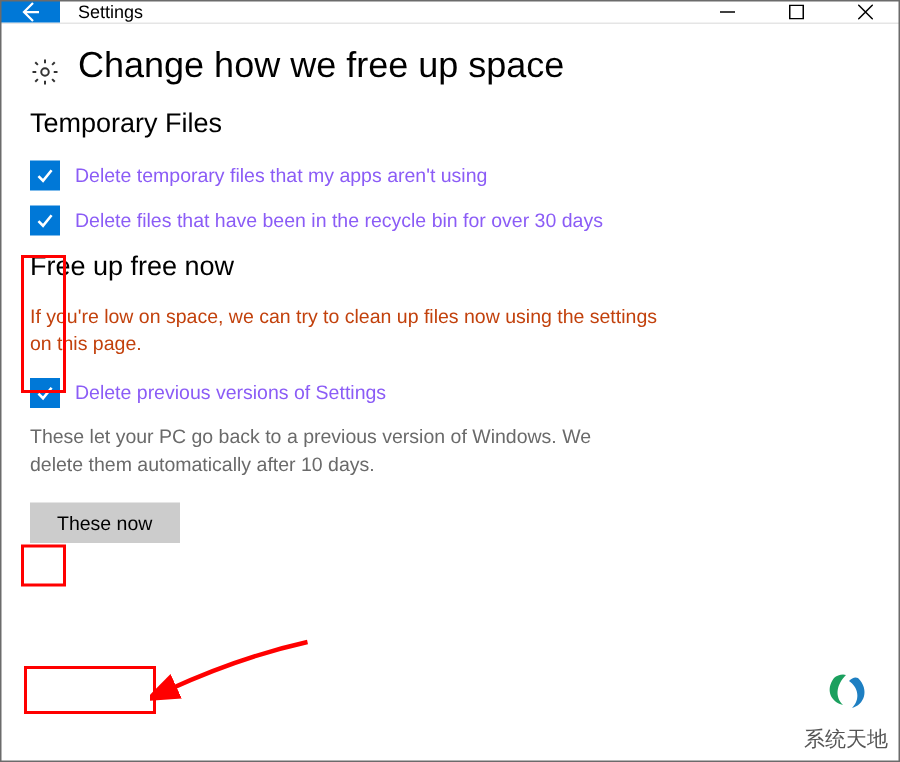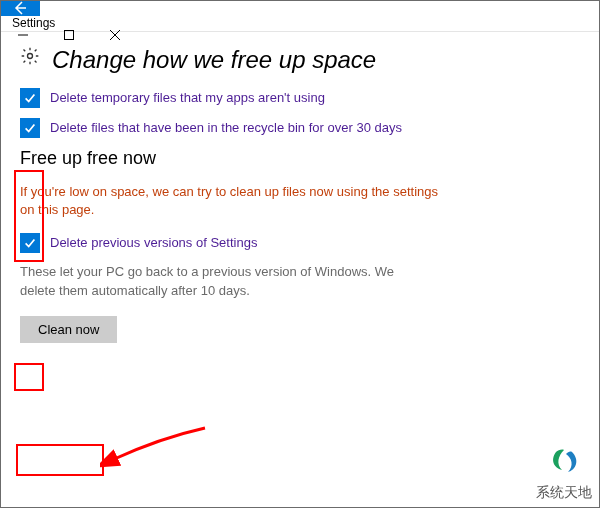--- a/index.html
+++ b/index.html
@@ -6,25 +6,24 @@
     body {
       font-family: "Segoe UI", -apple-system, sans-serif;
       background: #ffffff;
       width: 600px;
       height: 508px;
       overflow: hidden;
       position: relative;
       color: #000;
     }
     .titlebar {
-      height: 32px;
+      height: 16px;
       display: flex;
       align-items: stretch;
       border-bottom: 1px solid #e5e5e5;
-      flex-direction: column;
     }
     .back-btn {
       width: 40px;
       background: #0078d7;
       color: #fff;
       display: flex;
       align-items: center;
       justify-content: center;
       cursor: pointer;
     }
@@ -48,24 +47,23 @@
       cursor: pointer;
       font-family: "Segoe MDL2 Assets", sans-serif;
       font-size: 10px;
       color: #000;
     }
     .content {
       padding: 14px 20px 20px 20px;
     }
     .page-header {
       display: flex;
-      align-items: flex-start;
+      align-items: flex-end;
       gap: 12px;
       margin-bottom: 14px;
-      font-style: italic;
     }
     .gear-icon { width: 20px; height: 20px; color: #333; }
     .page-title {
       font-size: 24px;
       font-weight: 400;
       color: #000;
     }
     .desc {
       font-size: 13px;
       color: #000;
@@ -92,21 +90,21 @@
       background: #0078d7;
       display: flex;
       align-items: center;
       justify-content: center;
       color: #fff;
       position: relative;
     }
     .checkbox svg { width: 14px; height: 14px; }
     .checkbox-label {
       font-size: 13px;
-      color: #4c1d95;
+      color: #8b5cf6;
       line-height: 1.4;
       padding-top: 1px;
     }
     .highlight-vert {
       position: absolute;
       border: 2px solid #ff0000;
       pointer-events: none;
     }
     .highlight-single {
       position: absolute;
@@ -191,20 +189,21 @@
 <div class="content">
   <div class="page-header">
     <svg class="gear-icon" viewBox="0 0 24 24" fill="none" stroke="currentColor" stroke-width="1.6">
       <circle cx="12" cy="12" r="3"></circle>
       <path d="M12 2v3M12 19v3M4.2 4.2l2.1 2.1M17.7 17.7l2.1 2.1M2 12h3M19 12h3M4.2 19.8l2.1-2.1M17.7 6.3l2.1-2.1"></path>
     </svg>
     <h1 class="page-title">Change how we free up space</h1>
   </div>
 
 
+  <h2 class="section-title">Temporary Files</h2>
 
   <div class="checkbox-row">
     <div class="checkbox">
       <svg viewBox="0 0 16 16">
           <path d="M3 8.5 L6.5 12 L13 4" stroke="#fff" stroke-width="2" fill="none"></path>
         </svg>
     </div>
     <div class="checkbox-label">Delete temporary files that my apps aren't using</div>
   </div>
 
@@ -226,21 +225,21 @@
     <div class="checkbox">
       <svg viewBox="0 0 16 16">
           <path d="M3 8.5 L6.5 12 L13 4" stroke="#fff" stroke-width="2" fill="none"></path>
         </svg>
     </div>
     <div class="checkbox-label">Delete previous versions of Settings</div>
   </div>
 
   <p class="hint" style="max-width:400px;">These let your PC go back to a previous version of Windows. We delete them automatically after 10 days.</p>
 
-  <button class="btn">Clean now</button>
+  <button class="btn">These now</button>
 </div>
 
 <div class="highlight-vert" style="left:14px; top:170px; width:30px; height:92px;"></div>
 <div class="highlight-single" style="left:14px; top:363px; width:30px; height:28px;"></div>
 <div class="highlight-single" style="left:16px; top:444px; width:88px; height:32px;"></div>
 
 <svg class="arrow" style="left:100px; top:418px; width:110px; height:56px;" viewBox="0 0 110 56">
   <defs>
     <marker id="ah" markerWidth="10" markerHeight="10" refX="2" refY="3" orient="auto">
       <path d="M0,0 L0,6 L8,3 z" fill="#ff0000"></path>

